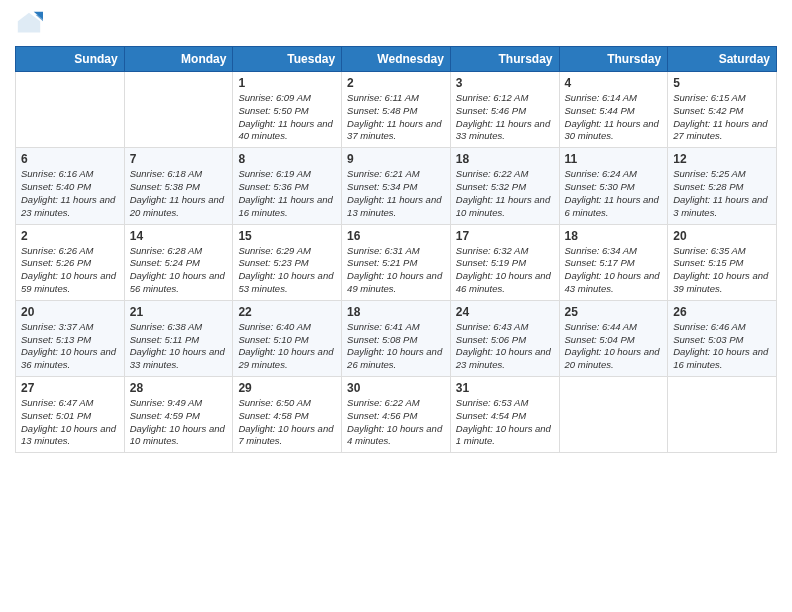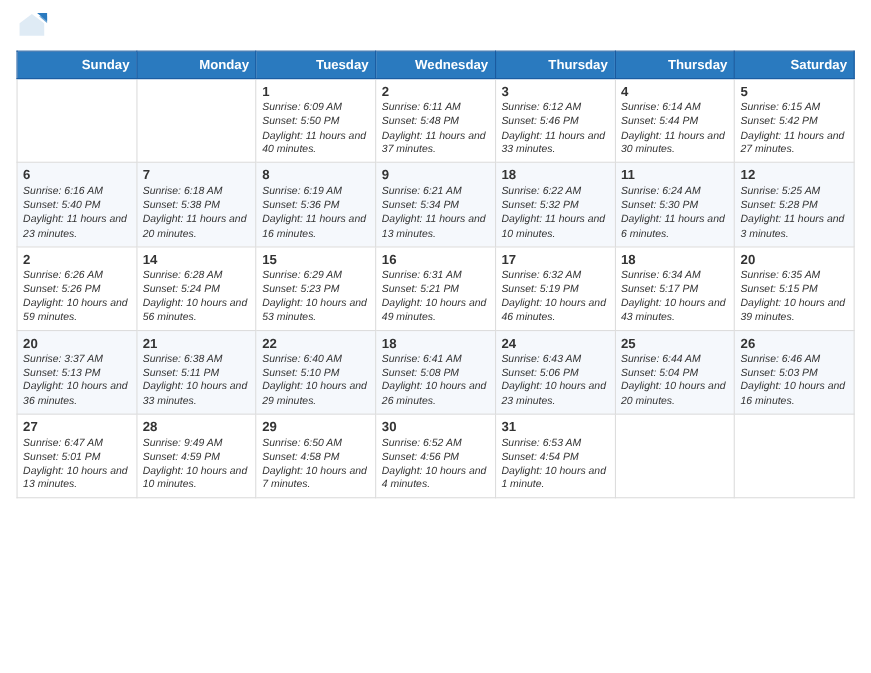--- a/index.html
+++ b/index.html
@@ -308,21 +308,21 @@
 Daylight: 10 hours and 10 minutes.</div>
           </td>
           <td>
             <span class="day-num">29</span>
             <div class="day-info">Sunrise: 6:50 AM
 Sunset: 4:58 PM
 Daylight: 10 hours and 7 minutes.</div>
           </td>
           <td>
             <span class="day-num">30</span>
-            <div class="day-info">Sunrise: 6:52 AM
+            <div class="day-info">Sunrise: 6:22 AM
 Sunset: 4:56 PM
 Daylight: 10 hours and 4 minutes.</div>
           </td>
           <td>
             <span class="day-num">31</span>
             <div class="day-info">Sunrise: 6:53 AM
 Sunset: 4:54 PM
 Daylight: 10 hours and 1 minute.</div>
           </td>
           <td class="empty"></td>

